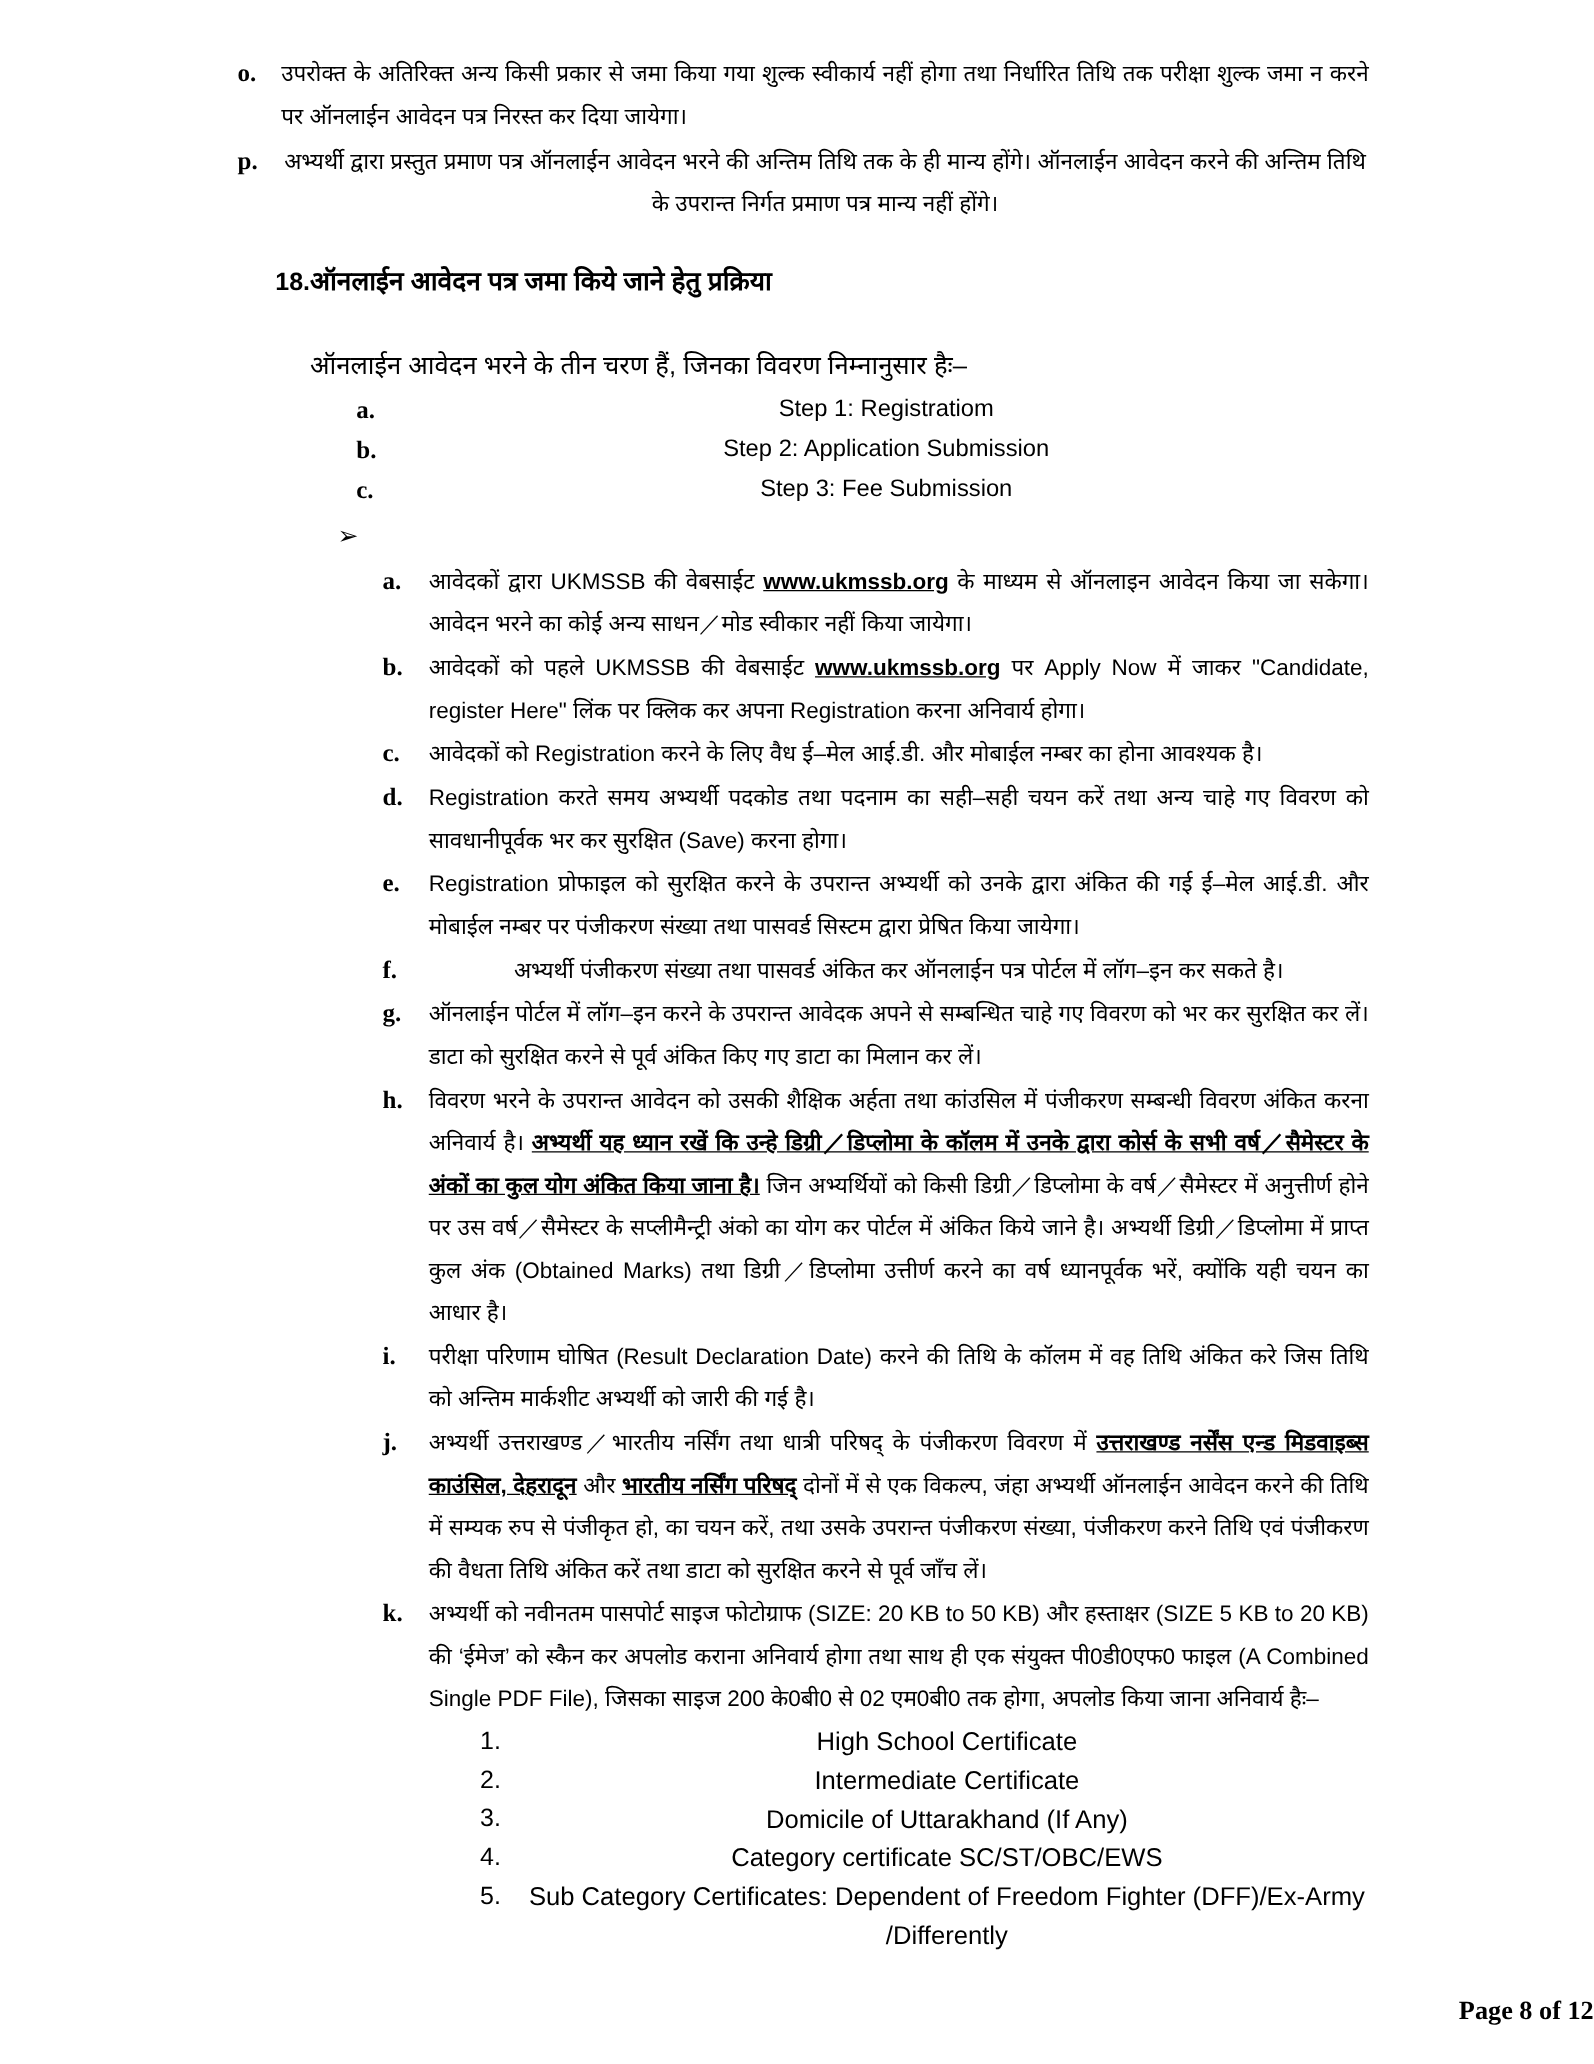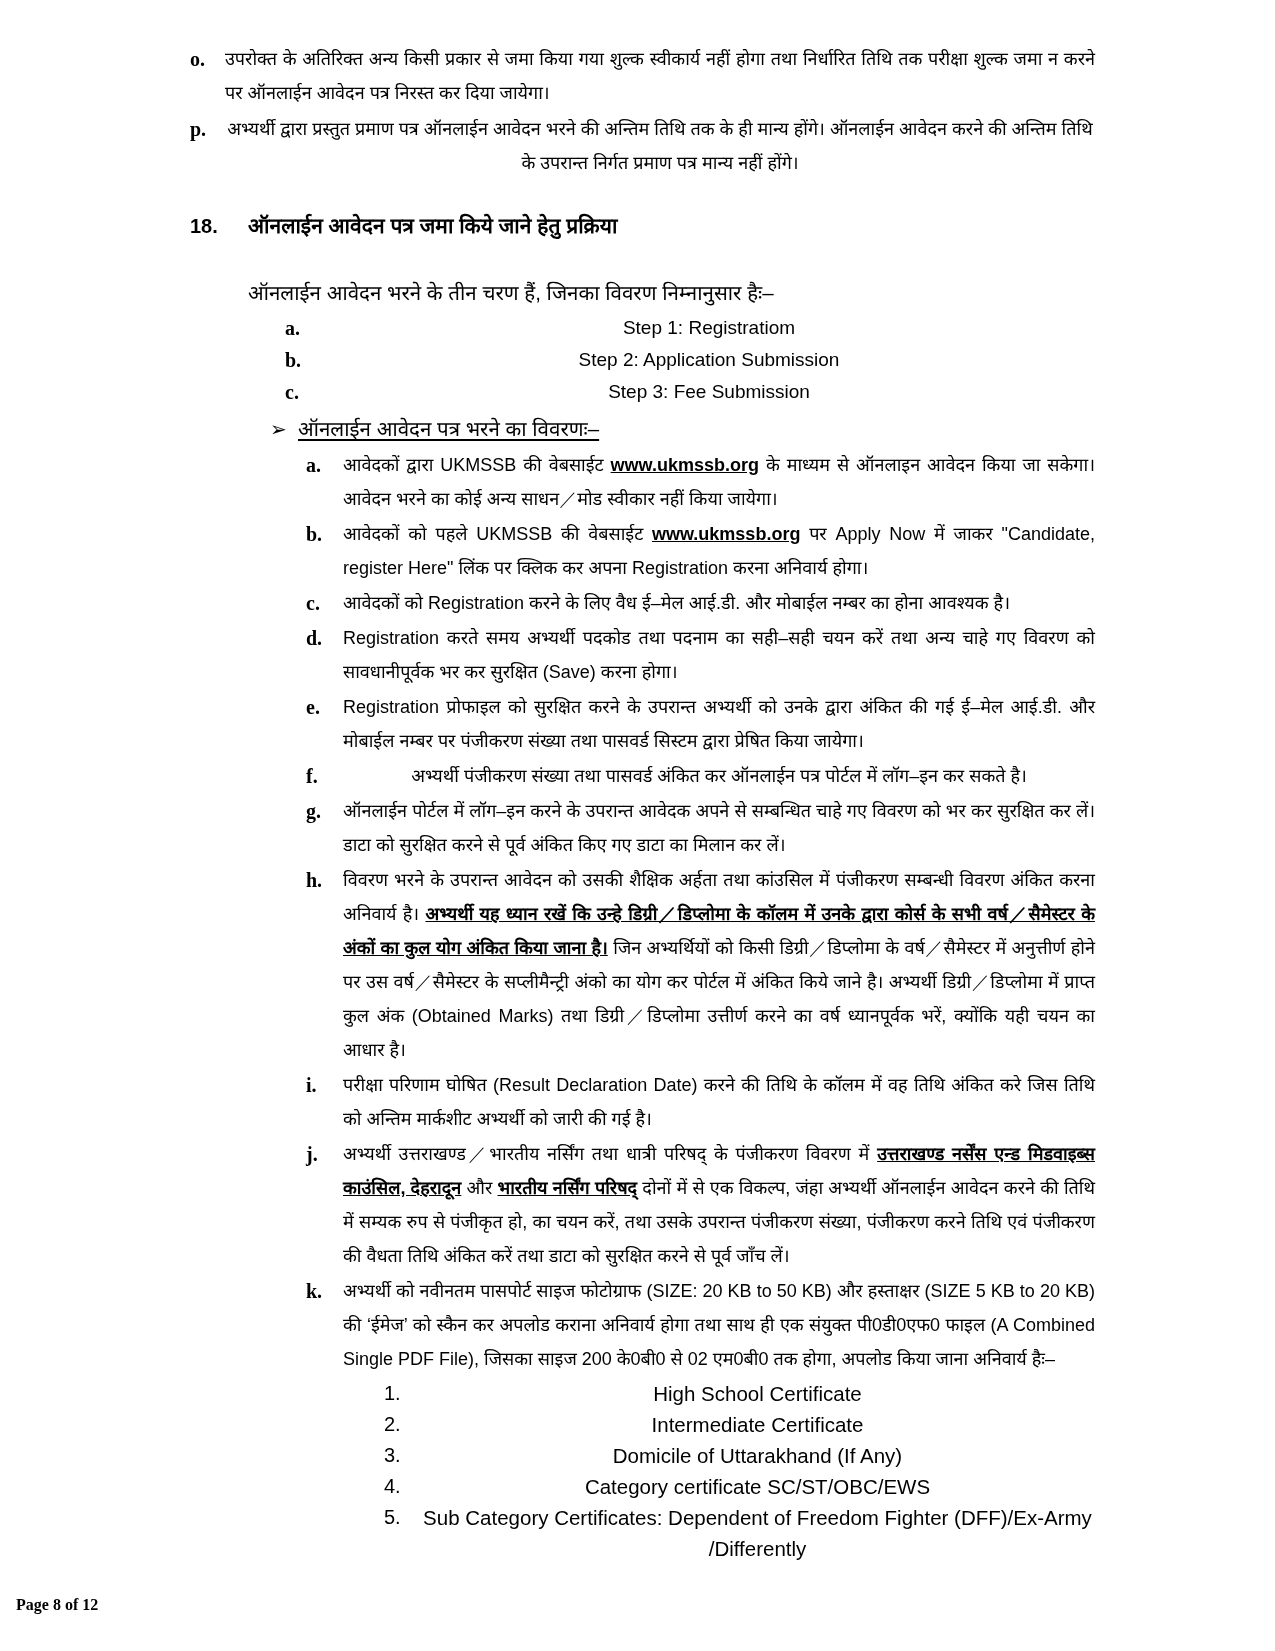--- a/index.html
+++ b/index.html
@@ -60,20 +60,21 @@
     align-items: flex-start;
     margin-top: 28px;
   }
   .section-num {
     flex: 0 0 auto;
     width: 58px;
     font-size: 20px;
     font-weight: bold;
     line-height: 36px;
     font-family: "Liberation Sans", "DejaVu Sans", sans-serif;
+    text-align: right;
   }
   .section-body { flex: 1 1 auto; }
   .section-title {
     font-size: 21px;
     font-weight: bold;
     line-height: 36px;
     text-underline-offset: 3px;
     display: inline-block;
   }
   .section-intro {
@@ -135,25 +136,24 @@
     line-height: 34px;
     text-align: justify;
     margin-left: 37px;
   }
 
   .footer {
     position: absolute;
     left: 0;
     right: 0;
     top: 1596px;
-    text-align: left;
+    text-align: right;
     font-family: "Liberation Serif", "DejaVu Serif", serif;
     font-weight: bold;
-    font-size: 16px;
-    margin-left: 16px;
+    font-size: 21px;
   }
 </style>
 </head>
 <body>
 
 <div class="page">
   <div class="content">
 
     <div class="row alpha-outer">
       <span class="marker">o.</span>
@@ -181,21 +181,20 @@
             <span class="body-text nojust">Step 2: Application Submission</span>
           </div>
           <div class="row">
             <span class="marker">c.</span>
             <span class="body-text nojust">Step 3: Fee Submission</span>
           </div>
         </div>
 
         <div class="arrow-head">
           <span class="arrow-glyph">➢</span>
-          <span class="arrow-title">ऑनलाईन आवेदन पत्र भरने का विवरणः–</span>
         </div>
 
         <div class="detail">
 
           <div class="row">
             <span class="marker">a.</span>
             <span class="body-text"><span>आवेदकों द्वारा UKMSSB की वेबसाईट </span><b class="b">www.ukmssb.org</b><span> के माध्यम से ऑनलाइन आवेदन किया जा सकेगा। आवेदन भरने का कोई अन्य साधन／मोड स्वीकार नहीं किया जायेगा।</span></span>
           </div>
 
           <div class="row">

